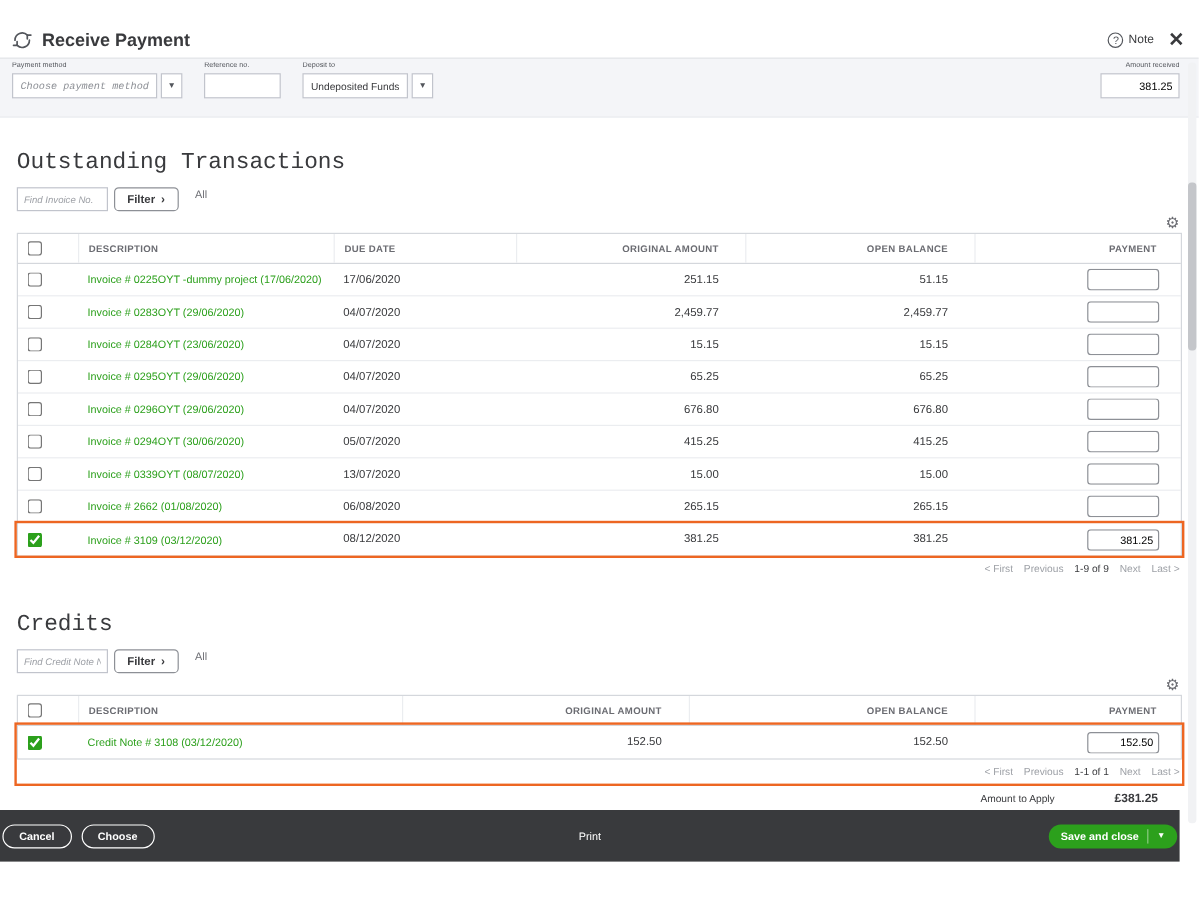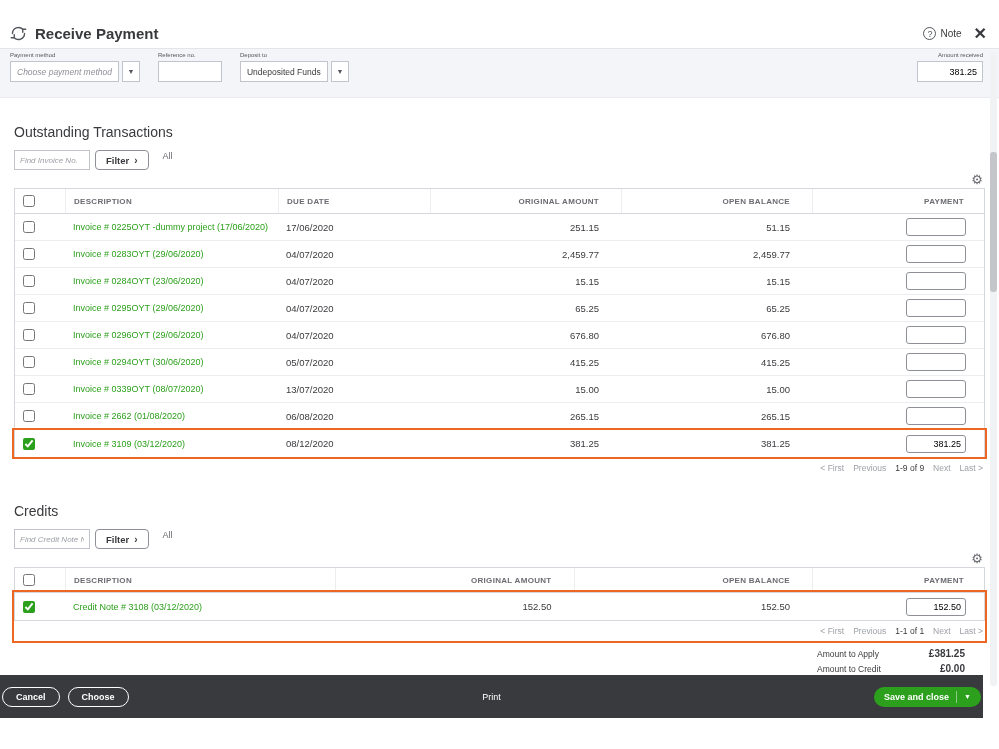--- a/index.html
+++ b/index.html
@@ -18,32 +18,32 @@
   .close { font-size:16px; font-weight:bold; cursor:pointer; line-height:1; }
 
   
   .band { background:#f4f5f8; border-top:1px solid #e3e5e8; border-bottom:1px solid #e9ebee;
     height:50px; padding:3px 12px 0 10px; display:flex; gap:18px; }
   .fgroup { display:flex; flex-direction:column; }
   .flabel { font-size:6px; color:#53565c; margin-bottom:3px; white-space:nowrap; max-width:70px; overflow:hidden; }
   .selwrap { display:flex; align-items:center; }
   .sel-box { border:1px solid #c1c4cc; background:#fff; height:21px; display:flex;
     align-items:center; padding:0 6px; font-size:8.5px; min-width:88px; }
-  .placeholder-text { font-style:italic; color:#8d9096; }
+  .placeholder-text { font-style:italic; color:#8d9096;font-family:Liberation Mono, monospace; }
   .dd-btn { width:18px; height:21px; border:1px solid #c1c4cc; background:#fff; margin-left:3px;
     display:flex; align-items:center; justify-content:center; font-size:7px; color:#53565c; cursor:pointer; }
   .txt-input { border:1px solid #c1c4cc; height:21px; width:64px; font-size:9px; padding:0 5px;
     font-family:"Liberation Sans",sans-serif; }
   .amount-group { margin-left:auto; align-items:flex-end; padding-right:4px; }
   .amount-input { border:1px solid #c1c4cc; height:21px; width:66px; font-size:9px; text-align:right;
     padding:0 5px; font-family:"Liberation Sans",sans-serif; }
 
   
   .content { padding:0 14px; margin-top:26px; }
-  .section-title { font-size:14px; font-weight:normal; color:#393a3d; margin-bottom:10px; }
+  .section-title { font-size:19px; font-weight:normal; color:#393a3d; margin-bottom:10px;font-family:Liberation Mono, monospace; }
   .controls { display:flex; align-items:center; }
   .find-input { border:1px solid #c1c4cc; height:20px; width:76px; font-size:8px; padding:0 5px;
     font-style:italic; color:#8d9096; font-family:"Liberation Sans",sans-serif; }
   .find-input::placeholder { font-style:italic; color:#9da0a6; }
   .filter-btn { margin-left:5px; height:20px; border:1px solid #8d9096; background:#fff; border-radius:4px;
     font-size:9.5px; font-weight:bold; color:#393a3d; padding:0 10px; display:flex; align-items:center;
     gap:5px; cursor:pointer; font-family:"Liberation Sans",sans-serif; }
   .filter-chev { font-size:10px; font-weight:bold; }
   .all-label { font-size:9px; color:#6b6c72; margin-left:14px; align-self:flex-start; margin-top:1px; }
   .gear-row { display:flex; justify-content:flex-end; height:18px; align-items:center; padding-right:2px; }

